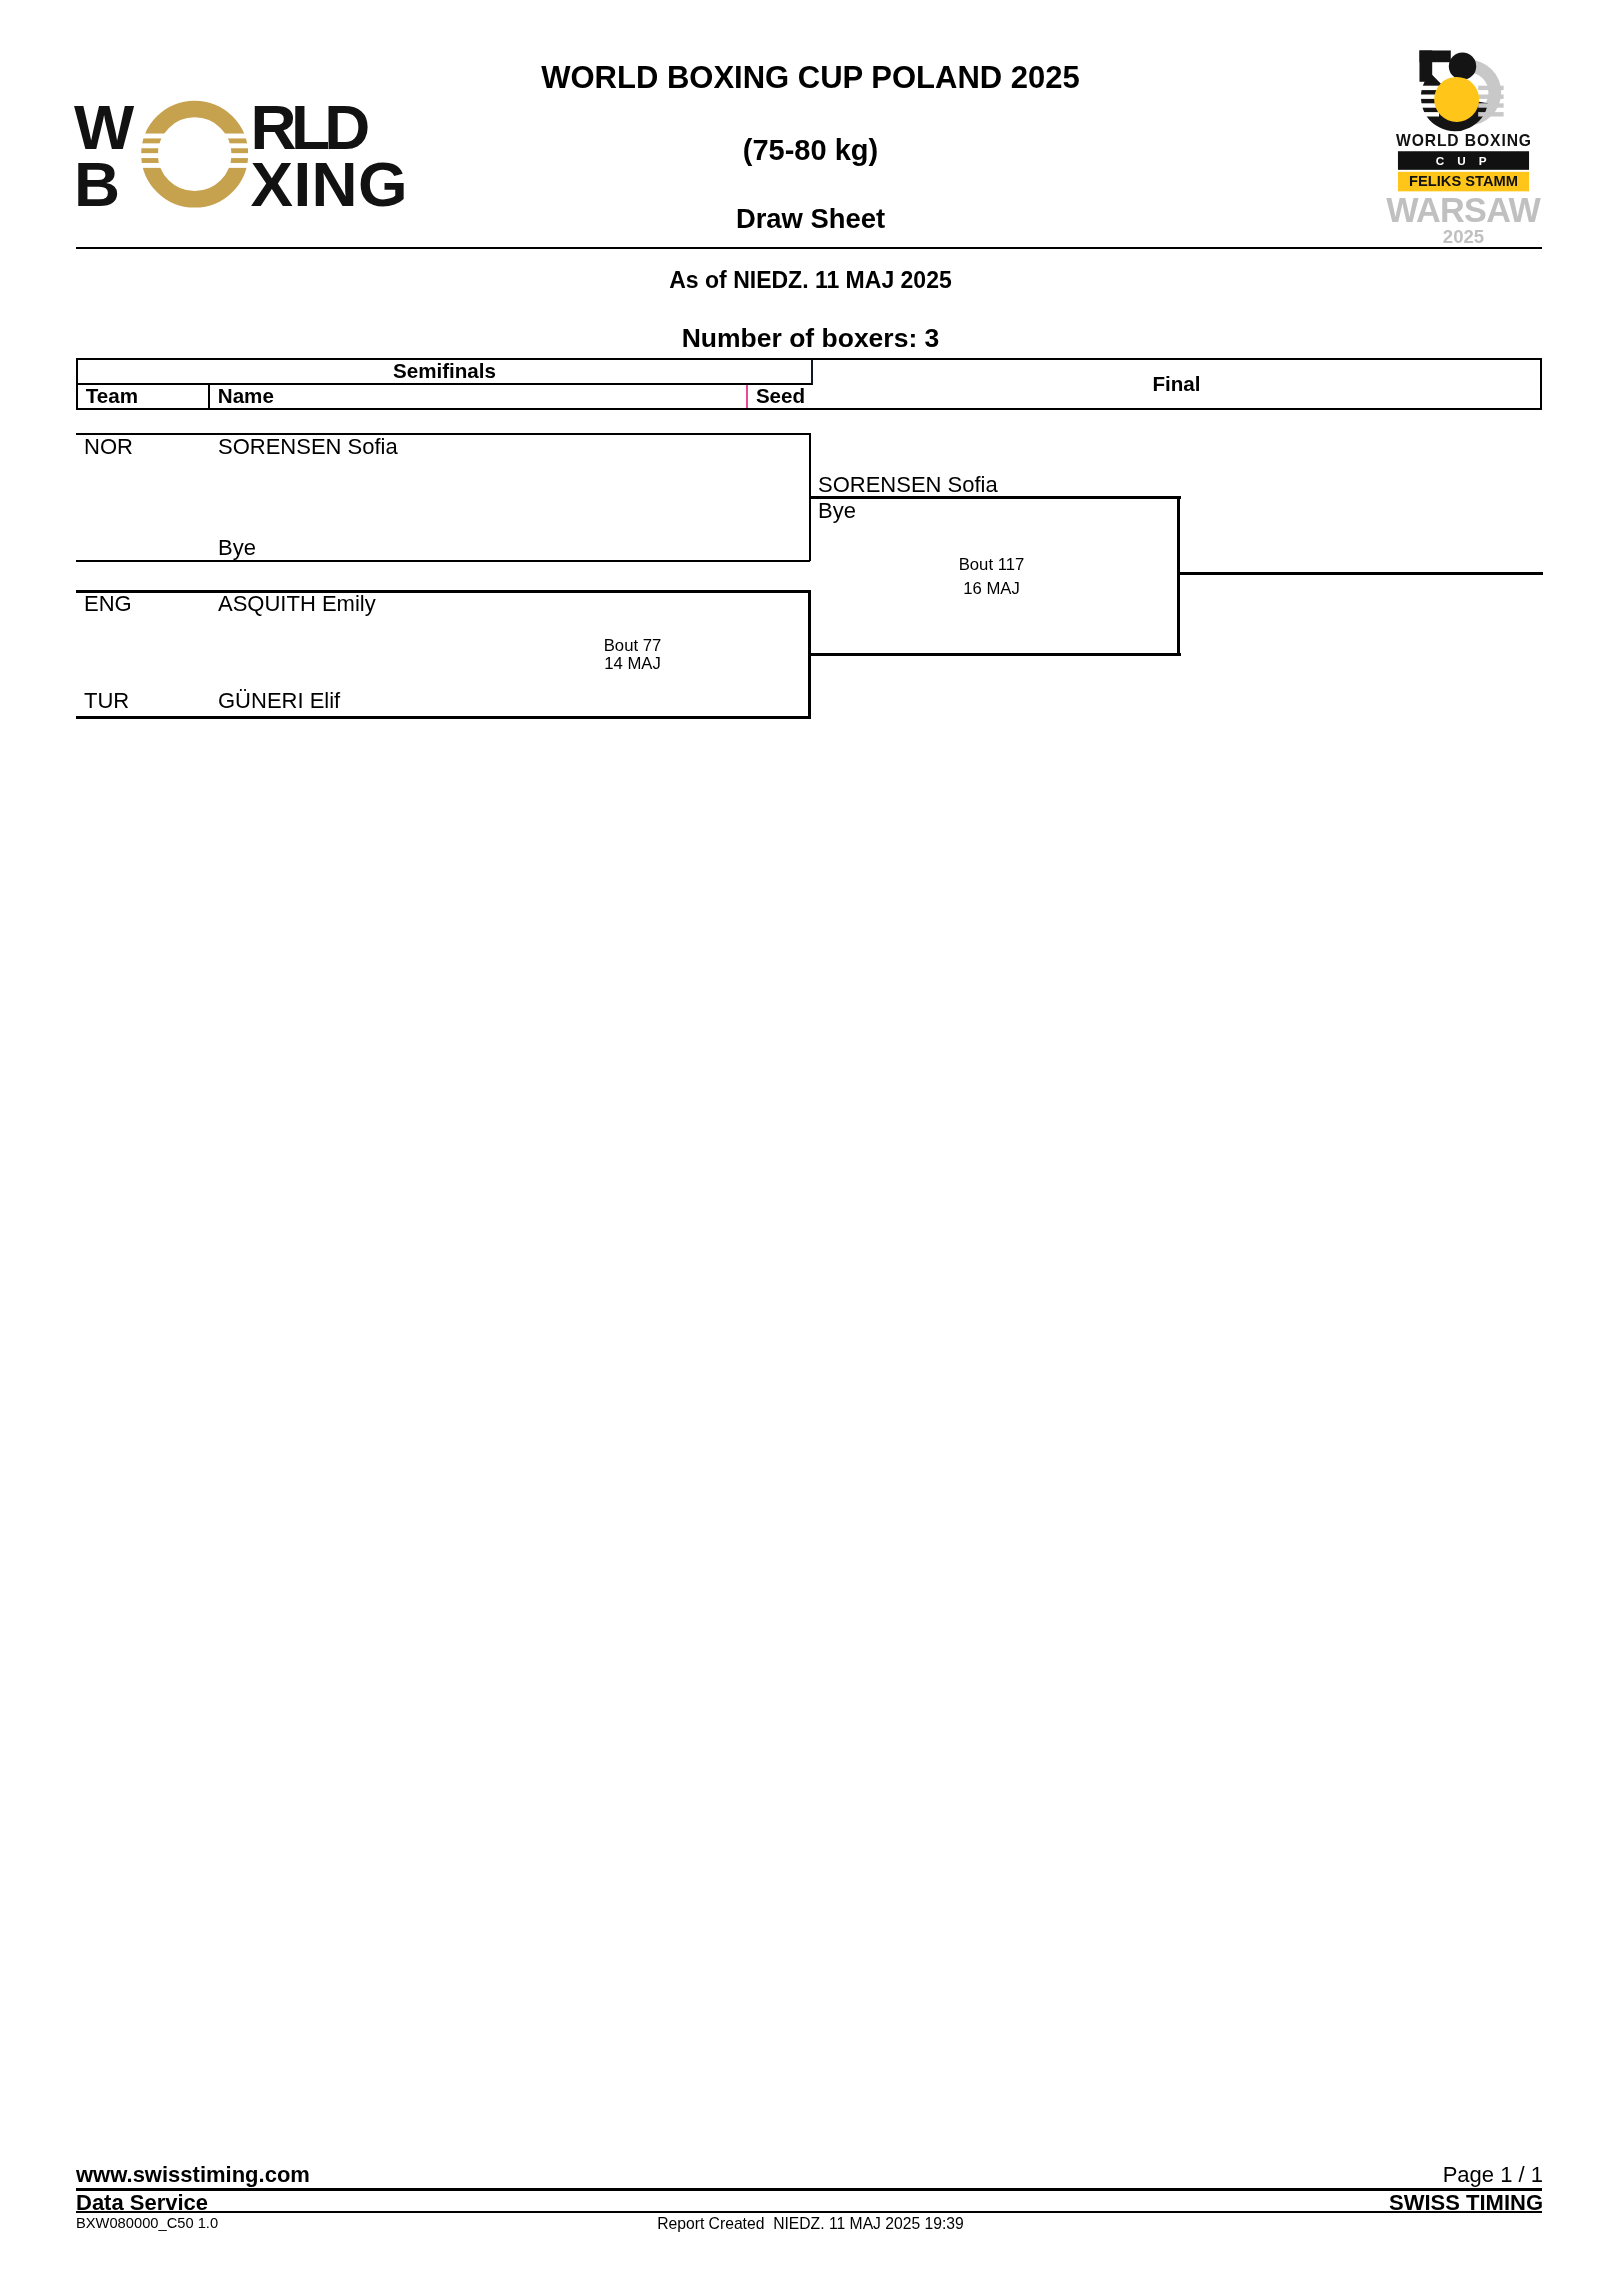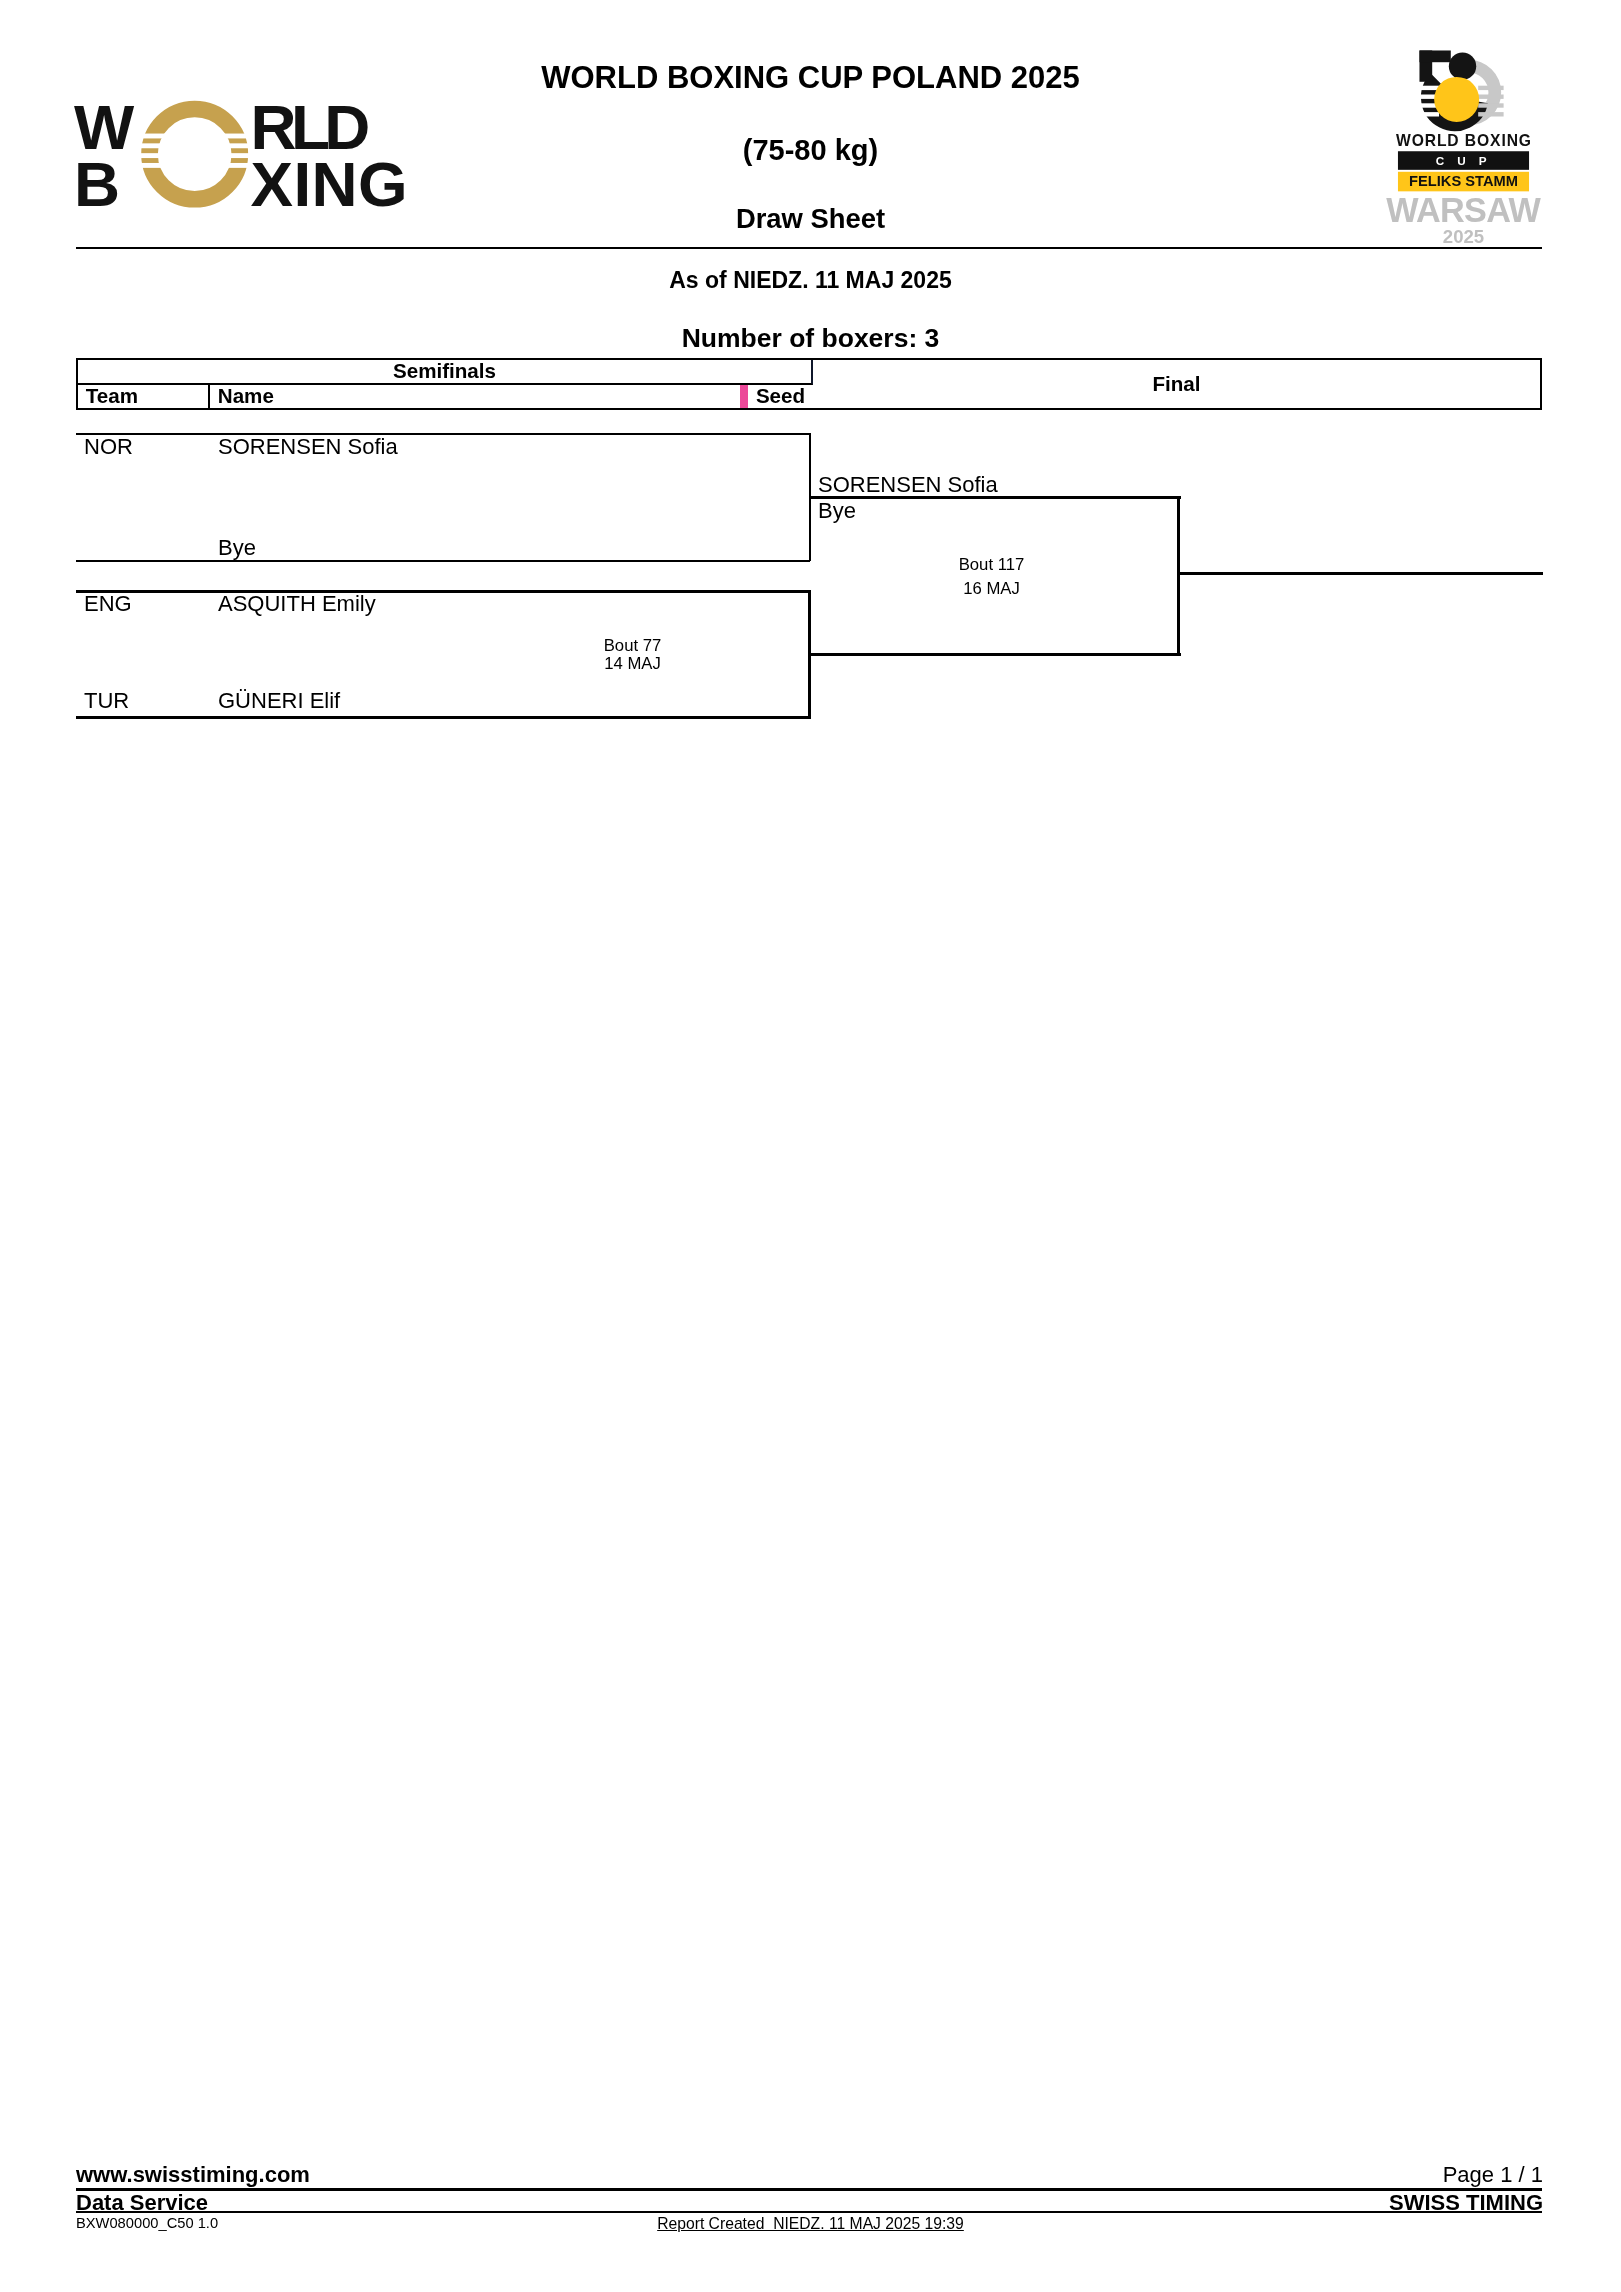--- a/index.html
+++ b/index.html
@@ -8,21 +8,21 @@
     font-family:"Liberation Sans","DejaVu Sans",sans-serif;color:#000;
     overflow:hidden;margin:0 auto;
   }
   .abs{position:absolute;}
   .line{position:absolute;background:#000;}
   .b{font-weight:bold;}
   .ctr{left:0;width:1621px;text-align:center;}
   .t21{font-size:22px;line-height:20.6px;}
   .t17{font-size:16.7px;line-height:16.7px;}
   .cell{position:absolute;display:flex;align-items:center;box-sizing:border-box;font-size:20.6px;font-weight:bold;}
-  .pre{white-space:pre;text-decoration:underline;}
+  .pre{white-space:pre;}
 </style>
 </head>
 <body>
 
 <div id="page">
 
   <div class="abs" style="left:74px;top:57px;width:363px;height:157px;">
     <svg width="363" height="157" viewBox="0 0 370 160">
       <circle cx="123" cy="99" r="46" fill="none" stroke="#C6A14E" stroke-width="17"></circle>
       <rect x="53" y="78" width="140" height="5" fill="#fff"></rect>
@@ -69,21 +69,21 @@
   <div class="abs ctr b" style="top:267px;font-size:23px;line-height:26.5px;">As of NIEDZ. 11 MAJ 2025</div>
   <div class="abs ctr b" style="top:325px;font-size:26.5px;line-height:26.5px;">Number of boxers: 3</div>
 
   <div class="abs" style="left:76px;top:358px;width:1466px;height:52px;box-sizing:border-box;border:2px solid #000;">
     <div class="cell" style="left:0;top:0;width:735px;height:24.5px;border-right:2px solid #0f172a;border-bottom:2px solid #000;justify-content:center;">
       <span>Semifinals</span>
     </div>
     <div class="cell" style="left:0;top:24.5px;width:132px;height:23.5px;border-right:2px solid #000;padding-left:7.8px;">
       <span>Team</span>
     </div>
-    <div class="cell" style="left:132px;top:24.5px;width:538px;height:23.5px;border-right:8px solid #ec4899;padding-left:7.8px;">
+    <div class="cell" style="left:132px;top:24.5px;width:538px;height:23.5px;border-right:2px solid #ec4899;padding-left:7.8px;">
       <span>Name</span>
     </div>
     <div class="cell" style="left:670px;top:24.5px;width:65px;height:23.5px;justify-content:center;">
       <span>Seed</span>
     </div>
     <div class="cell" style="left:735px;top:0;width:727px;height:48px;justify-content:center;">
       <span>Final</span>
     </div>
   </div>
 

